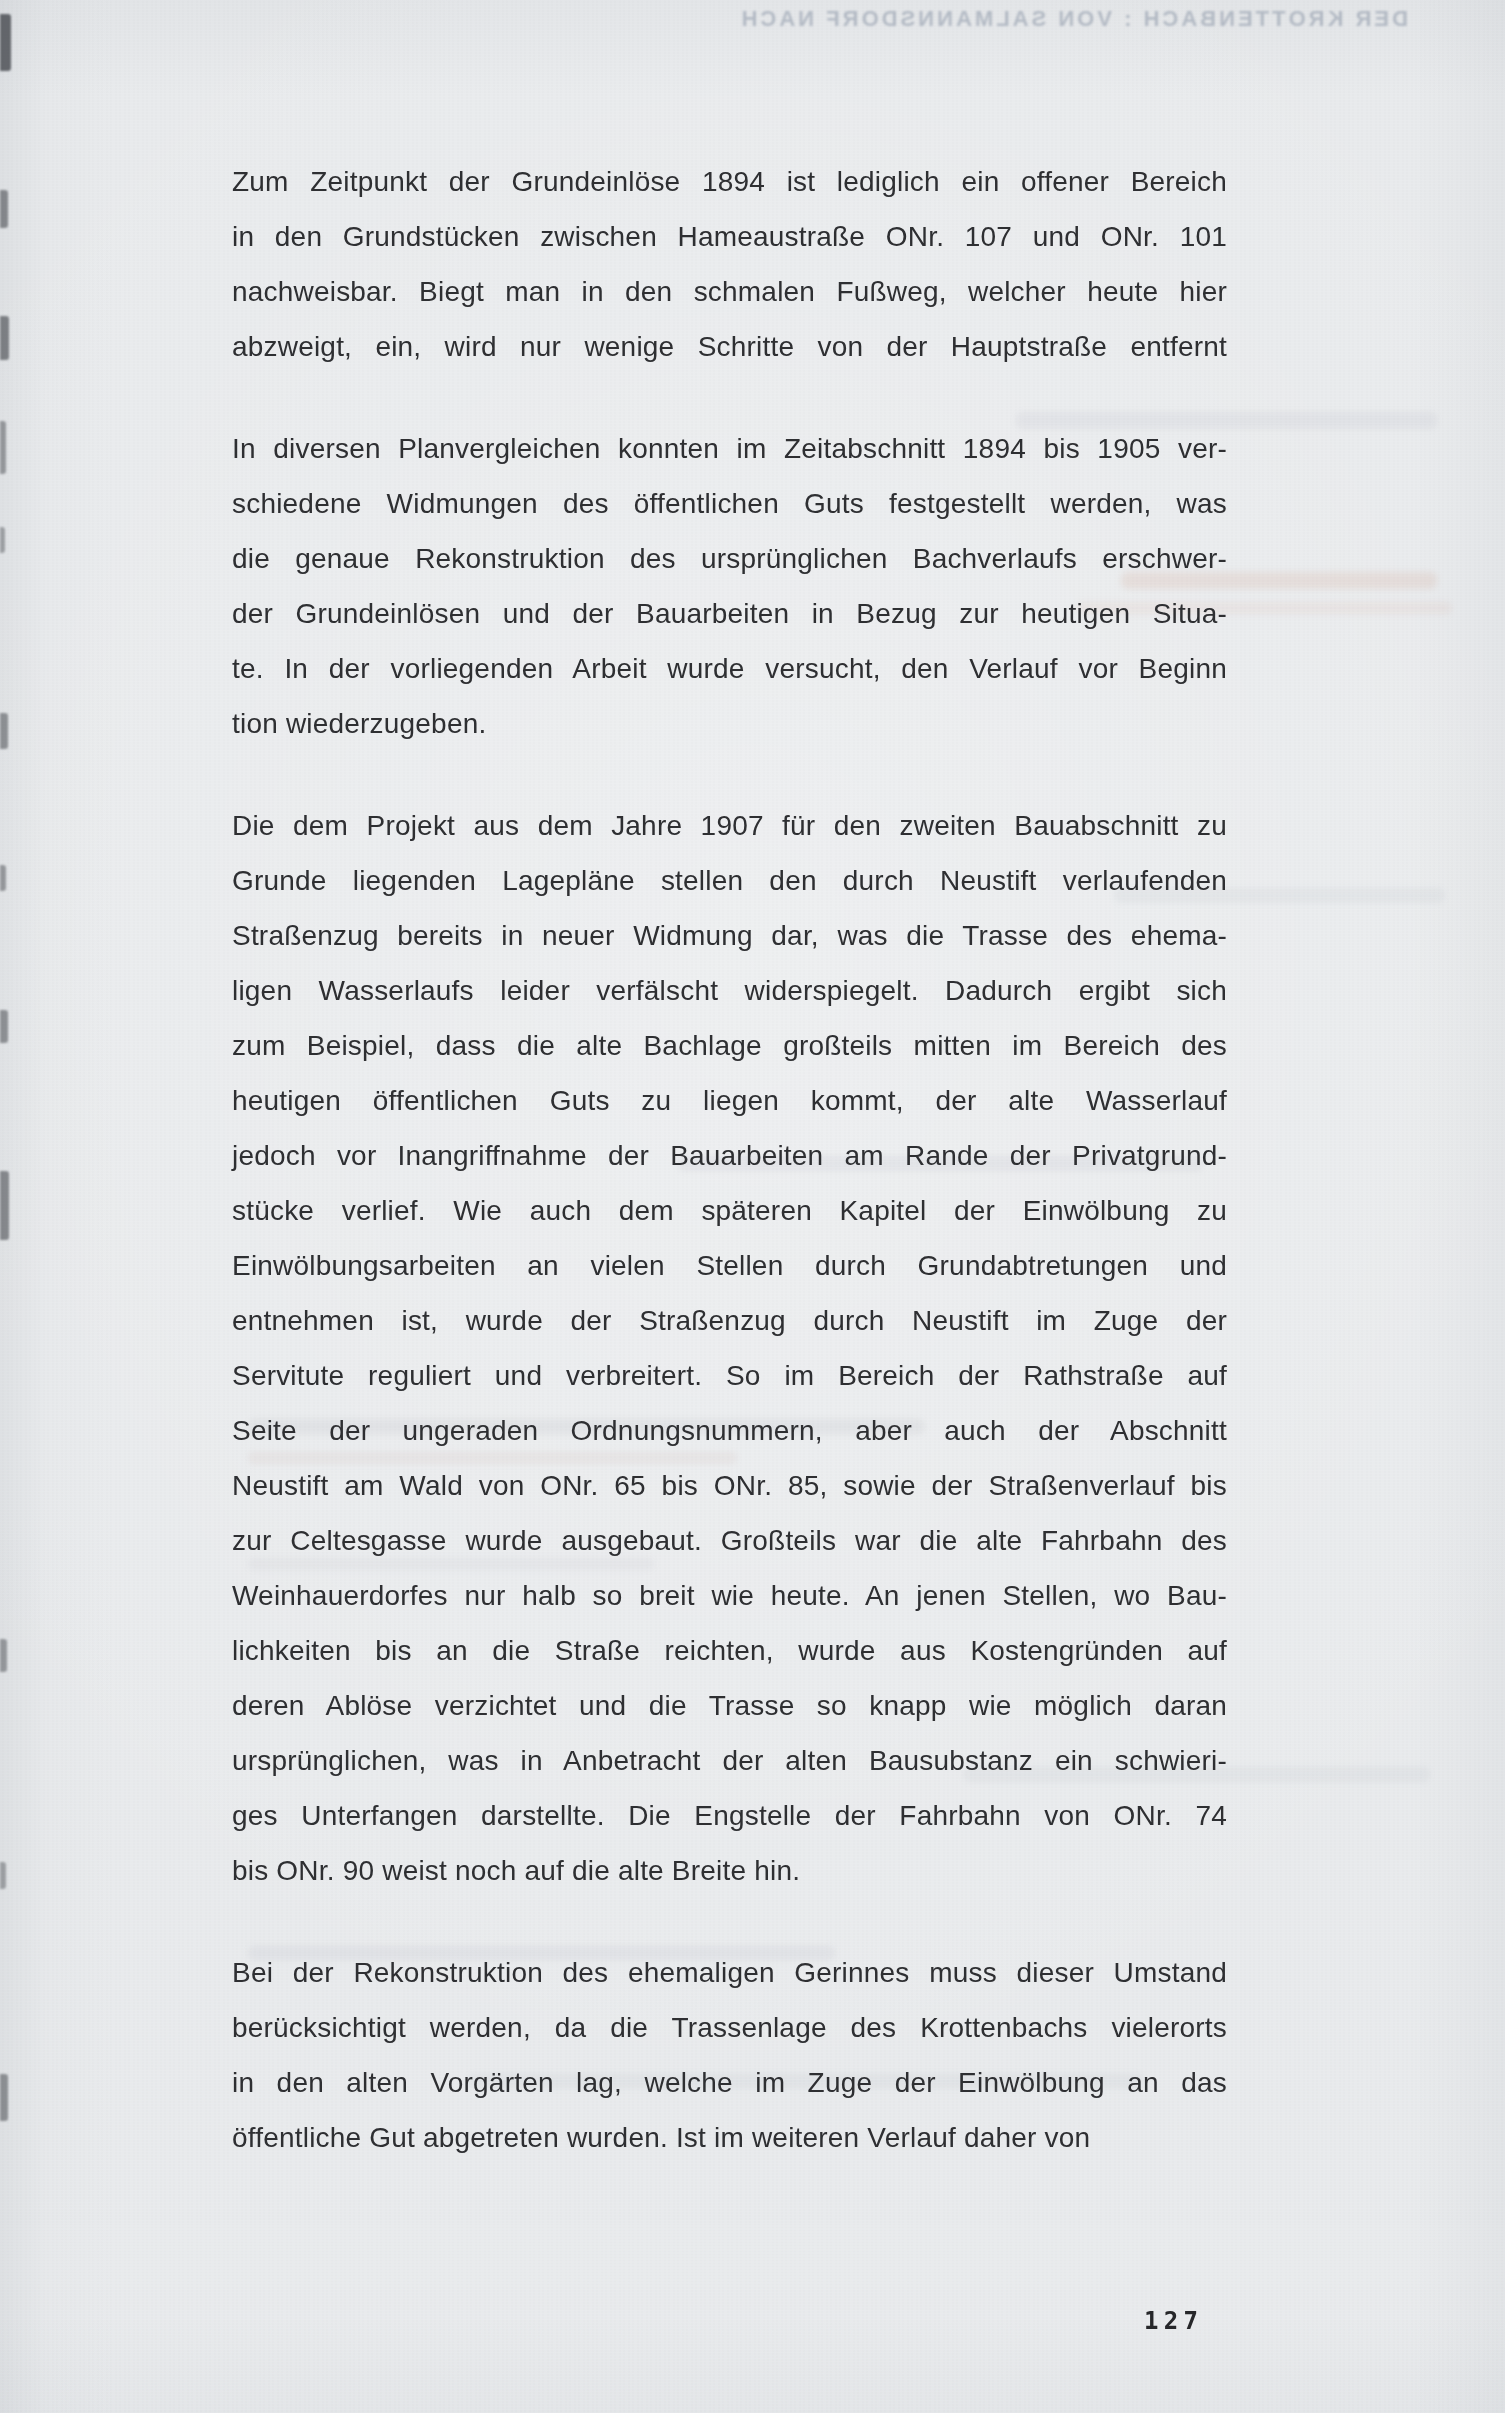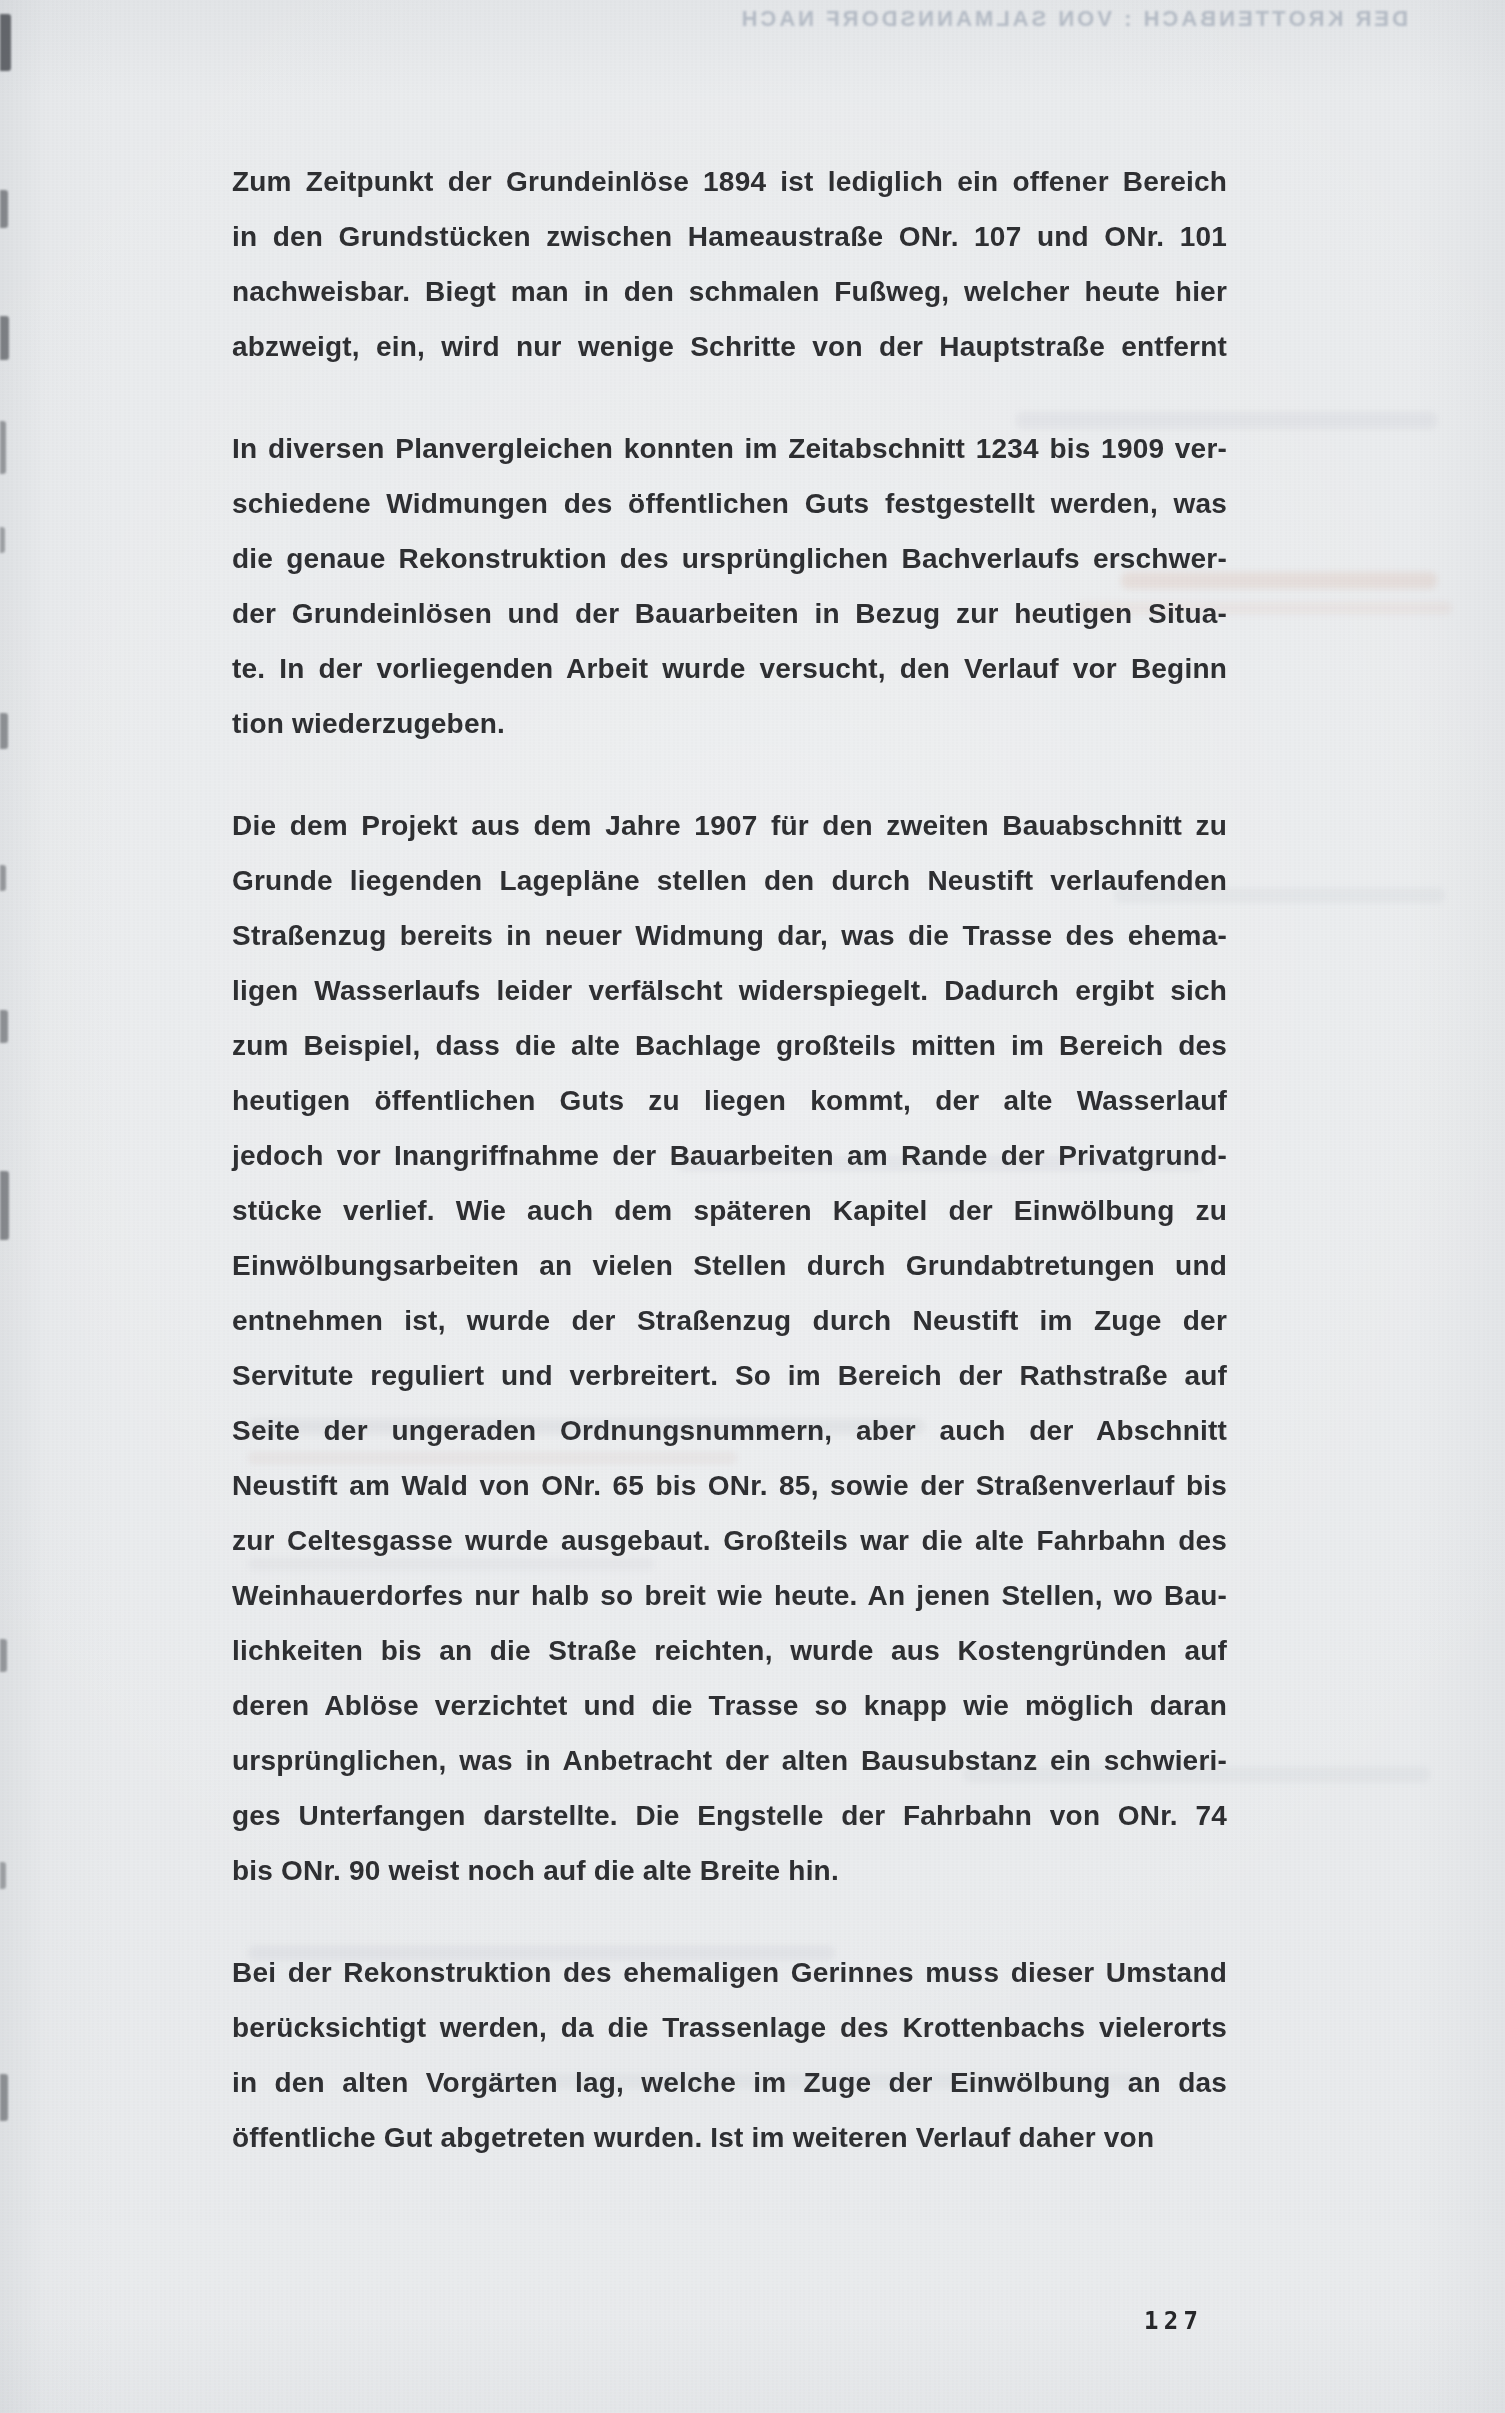--- a/index.html
+++ b/index.html
@@ -24,21 +24,21 @@
       repeating-linear-gradient(90deg, rgba(255,255,255,0.015) 0 2.3px, rgba(0,0,0,0.01) 2.3px 4.5px);
   }
 
   
   .text-block{
     position:absolute;left:232px;top:154px;width:995px;
     color:#2e2f32;
     font-size:28px;line-height:55px;letter-spacing:0.2px;
     -webkit-font-smoothing:antialiased;
   }
-  .para{margin:0 0 47px 0;font-weight:bold;}
+  .para{margin:0 0 47px 0;}
   .line{text-align:justify;text-align-last:justify;white-space:normal;}
   .line.last{text-align-last:left;}
 
   
   .page-number{
     position:absolute;left:1144px;top:2307px;
     font-family:"DejaVu Sans Mono","Liberation Mono",monospace;
     font-weight:bold;font-size:24px;letter-spacing:5.3px;color:#26272a;
   }
 
@@ -118,21 +118,21 @@
 <div class="text-block">
 
   <div class="para">
     <div class="line">Zum Zeitpunkt der Grundeinlöse 1894 ist lediglich ein offener Bereich</div>
     <div class="line">in den Grundstücken zwischen Hameaustraße ONr. 107 und ONr. 101</div>
     <div class="line">nachweisbar. Biegt man in den schmalen Fußweg, welcher heute hier</div>
     <div class="line">abzweigt, ein, wird nur wenige Schritte von der Hauptstraße entfernt</div>
   </div>
 
   <div class="para">
-    <div class="line">In diversen Planvergleichen konnten im Zeitabschnitt 1234 bis 1909 ver-</div>
+    <div class="line">In diversen Planvergleichen konnten im Zeitabschnitt 1894 bis 1905 ver-</div>
     <div class="line">schiedene Widmungen des öffentlichen Guts festgestellt werden, was</div>
     <div class="line">die genaue Rekonstruktion des ursprünglichen Bachverlaufs erschwer-</div>
     <div class="line">der Grundeinlösen und der Bauarbeiten in Bezug zur heutigen Situa-</div>
     <div class="line">te. In der vorliegenden Arbeit wurde versucht, den Verlauf vor Beginn</div>
     <div class="line last">tion wiederzugeben.</div>
   </div>
 
   <div class="para">
     <div class="line">Die dem Projekt aus dem Jahre 1907 für den zweiten Bauabschnitt zu</div>
     <div class="line">Grunde liegenden Lagepläne stellen den durch Neustift verlaufenden</div>

